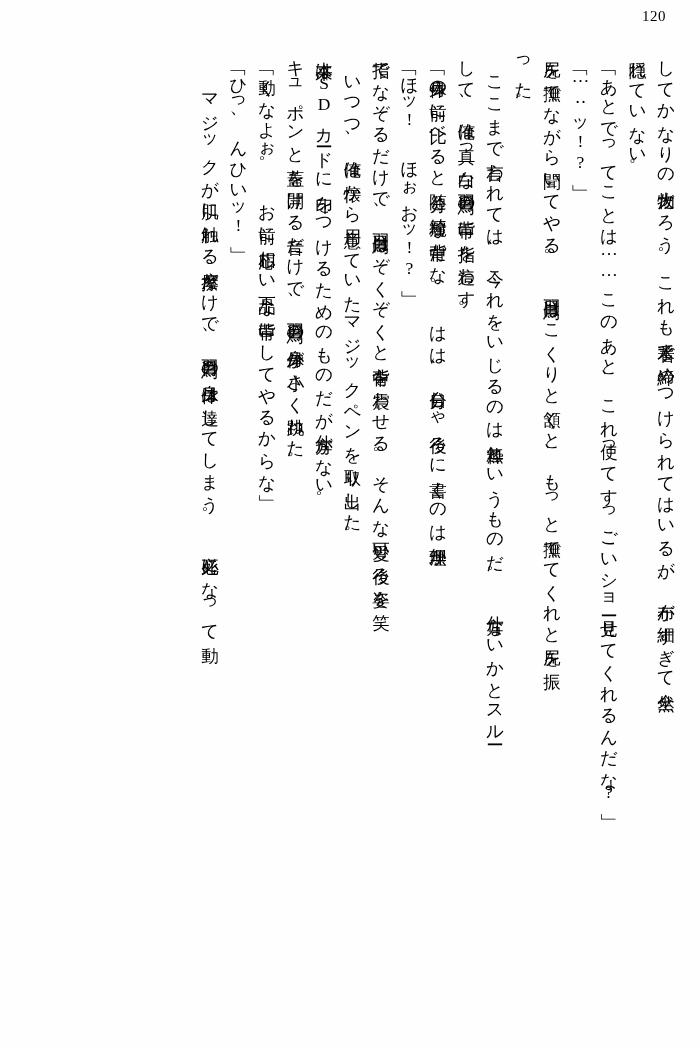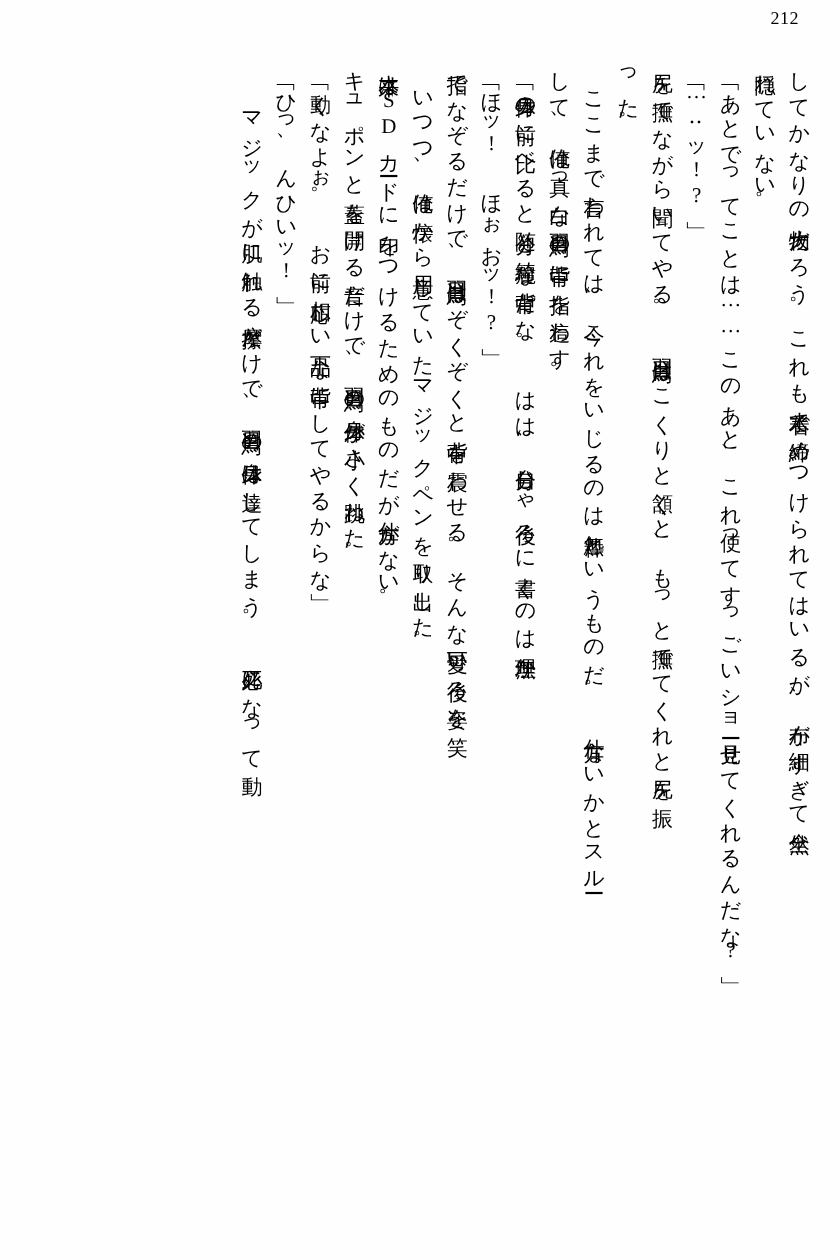--- a/index.html
+++ b/index.html
@@ -60,21 +60,21 @@
     padding-top: 16px;
   }
   .col.indent2 {
     padding-top: 34px;
   }
 </style>
 </head>
 <body>
 
 <div id="page">
-  <div id="page-number">212</div>
+  <div id="page-number">120</div>
   <div id="text-block">
       <div class="col">してかなりの大物だろう。これも水着で締めつけられてはいるが、布が細すぎて全然</div>
       <div class="col">隠れていない。</div>
       <div class="col indent">「あとでってことは……このあと、これ使ってすっごいショー見せてくれるんだな?」</div>
       <div class="col indent">「…‥ッ!?」</div>
       <div class="col">尻を撫でながら聞いてやる。　羽目鳥はこくりと頷くと、もっと撫でてくれと尻を振</div>
       <div class="col">った。</div>
       <div class="col indent">ここまで言われては、今これをいじるのは無粋というものだ。　仕方ないかとスルー</div>
       <div class="col">して、俺は真っ白な羽目鳥の背中に指を這わす。</div>
       <div class="col indent">「身体の前に比べると随分と綺麗な背中だな。　はは、自分じゃ後ろに書くのは無理か</div>

